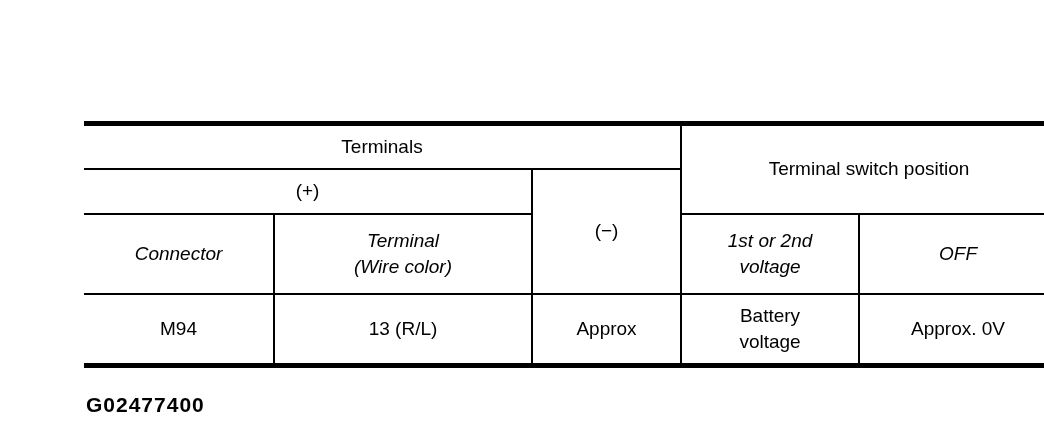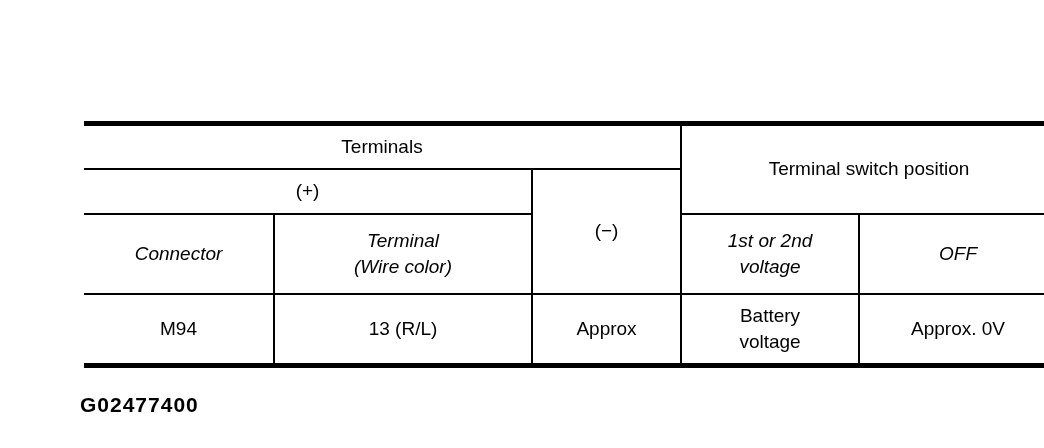--- a/index.html
+++ b/index.html
@@ -47,21 +47,21 @@
 
   .spec-table tr.row-terminals      { height: 45px; }
   .spec-table tr.row-plus           { height: 45px; }
   .spec-table tr.row-subheaders     { height: 80px; font-style: italic; }
   .spec-table tr.row-data           { height: 72px; }
 
   .multiline { white-space: pre-line; }
 
   .figure-id {
     position: absolute;
-    left: 32px;
+    left: 38px;
     top: 345px;
     font-size: 21px;
     font-weight: bold;
     letter-spacing: 1px;
     color: #000000;
   }
 </style>
 </head>
 <body>
 

